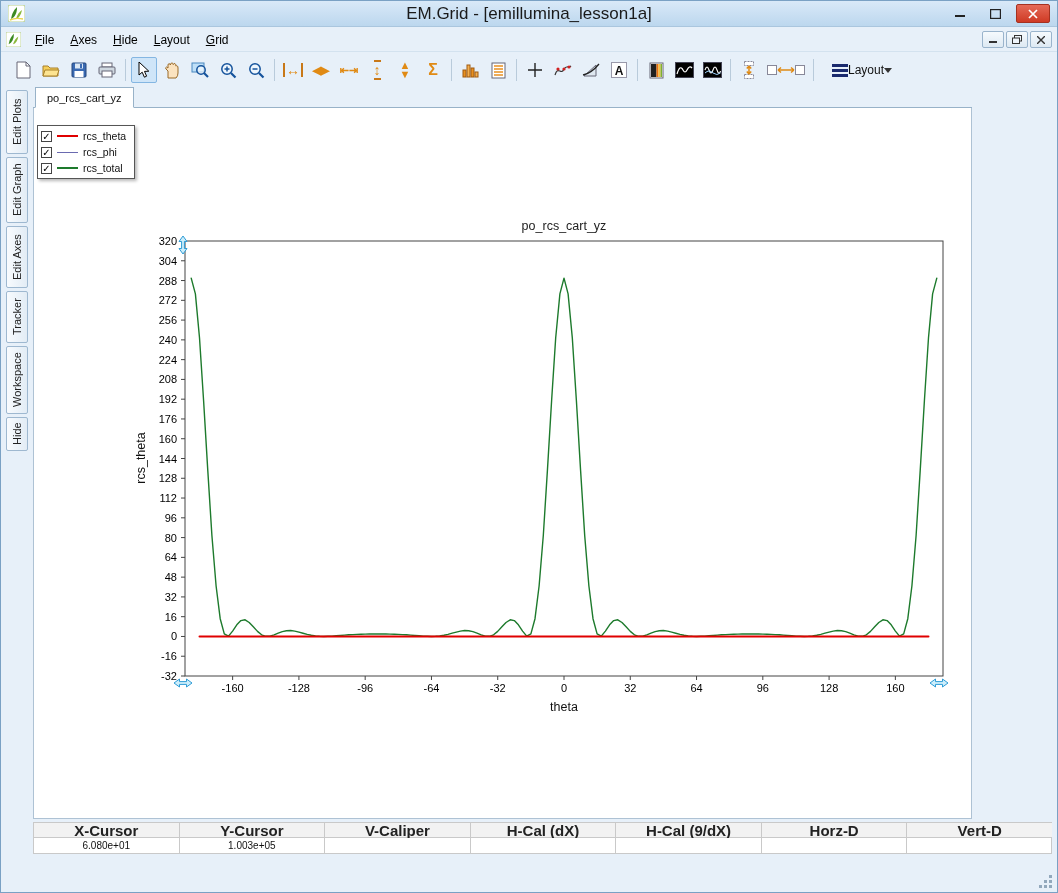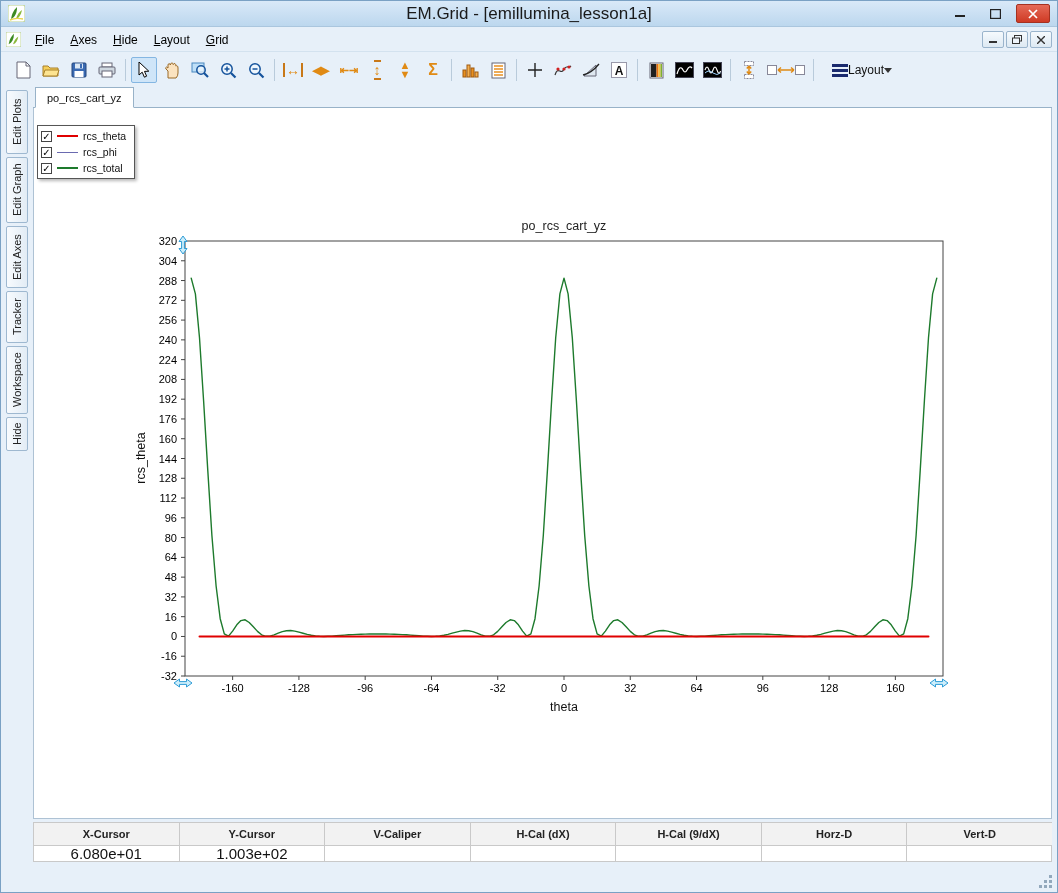--- a/index.html
+++ b/index.html
@@ -47,45 +47,45 @@
   .caret-down { width:0; height:0; border-left:4px solid transparent; border-right:4px solid transparent; border-top:5px solid #333; }
 
   
   .side-strip { position:absolute; left:0; top:86px; width:32px; height:732px; display:flex; flex-direction:column; gap:3px; padding-top:3px; }
   .vtab { writing-mode:vertical-rl; transform:rotate(180deg); margin-left:5px; width:22px;
     background:linear-gradient(90deg,#e2ecf5,#f8fbfe); border:1px solid #9eb8d0; border-radius:2px;
     font-size:11px; color:#222; display:flex; align-items:center; justify-content:center; }
   .vtab.t1{height:64px;} .vtab.t2{height:66px;} .vtab.t3{height:62px;} .vtab.t4{height:52px;} .vtab.t5{height:68px;} .vtab.t6{height:34px;}
 
   
-  .canvas { position:absolute; left:32px; top:86px; width:1019px; height:732px; }
+  .canvas { position:absolute; left:32px; top:86px; width:939px; height:732px; }
   .tabstrip { position:absolute; left:0; top:0; right:0; height:21px; border-bottom:1px solid #98b2c8; }
   .doc-tab { position:absolute; left:2px; top:0; height:21px; padding:0 11px; background:#fff;
     border:1px solid #98b2c8; border-bottom:1px solid #fff; display:flex; align-items:center; font-size:11px; color:#111; z-index:2; }
   .canvas-body { position:absolute; left:0; top:21px; right:0; bottom:0; background:#fff;
     border:1px solid #aec2d4; border-top:none; }
 
   
   .legend { position:absolute; left:3px; top:17px; background:#fff; border:1px solid #555;
     box-shadow:2px 2px 3px rgba(0,0,0,.28); padding:2px 8px 2px 3px; z-index:5; }
   .legend-row { display:flex; align-items:center; gap:5px; height:16px; }
   .legend-check { width:11px; height:11px; border:1px solid #444; background:#fff; font-size:10px; line-height:9px; text-align:center; color:#000; }
   .legend-line { width:21px; }
   .legend-label { font-size:10.5px; color:#111; }
 
   #chart-svg { position:absolute; left:0; top:0; }
   #chart-svg text { font-family:"Liberation Sans", sans-serif; }
 
   
   .status-table { position:absolute; left:32px; top:821px; width:1019px; display:grid;
     grid-template-columns:repeat(7,1fr); }
-  .st-h { background:#f2f2f2; border:1px solid #c9c9c9; border-right:none; height:24px; font-size:11px; font-weight:bold;
+  .st-h { background:#f2f2f2; border:1px solid #c9c9c9; border-right:none; height:16px; font-size:15px; font-weight:bold;
     color:#222; display:flex; align-items:center; justify-content:center; }
   .st-h:last-of-type { border-right:1px solid #c9c9c9; }
-  .st-v { background:#fff; border:1px solid #c9c9c9; border-top:none; border-right:none; height:16px; font-size:15px; color:#111;
+  .st-v { background:#fff; border:1px solid #c9c9c9; border-top:none; border-right:none; height:16px; font-size:10px; color:#111;
     display:flex; align-items:center; justify-content:center; }
   .st-v.last { border-right:1px solid #c9c9c9; }
 
   .grip { position:absolute; right:4px; bottom:4px; }
 </style>
 </head>
 <body>
 
 <div class="window">
 
@@ -437,21 +437,21 @@
 
   <div class="status-table">
     <div class="st-h">X-Cursor</div>
     <div class="st-h">Y-Cursor</div>
     <div class="st-h">V-Caliper</div>
     <div class="st-h">H-Cal (dX)</div>
     <div class="st-h">H-Cal (9/dX)</div>
     <div class="st-h">Horz-D</div>
     <div class="st-h">Vert-D</div>
     <div class="st-v">6.080e+01</div>
-    <div class="st-v">1.003e+02</div>
+    <div class="st-v">1.003e+05</div>
     <div class="st-v"></div>
     <div class="st-v"></div>
     <div class="st-v"></div>
     <div class="st-v"></div>
     <div class="st-v last"></div>
   </div>
 
   <svg class="grip" width="14" height="14">
     <g fill="#92a8bc">
       <rect x="10" y="1" width="3" height="3"></rect>

